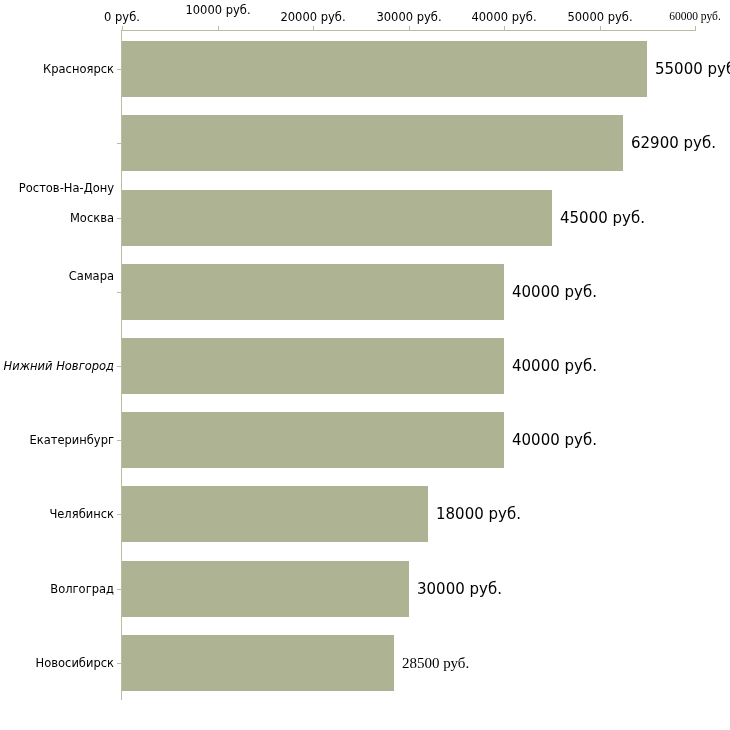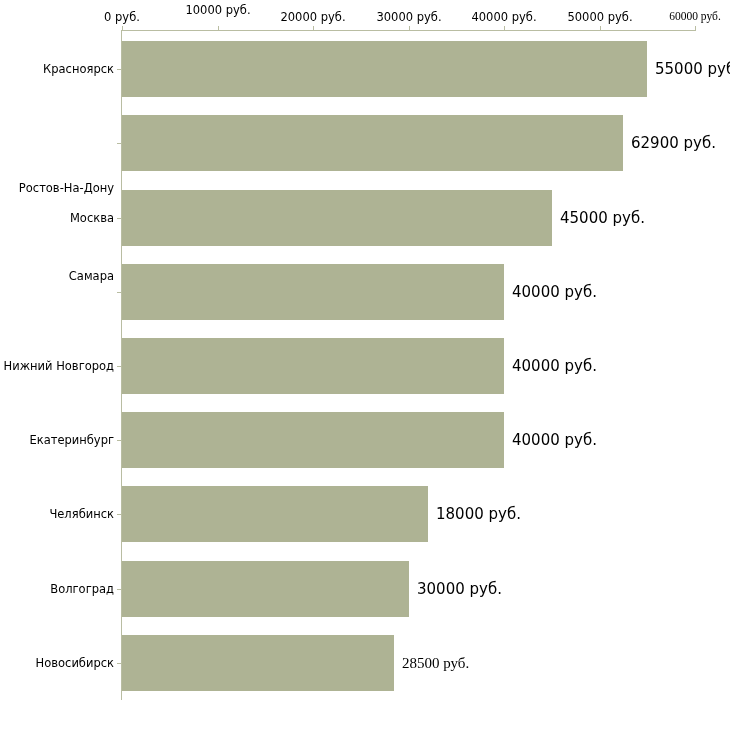--- a/index.html
+++ b/index.html
@@ -100,21 +100,21 @@
       <div class="yaxis-line" style="left: 121px; top: 30px; height: 670px;"></div>
       <div class="ytick" style="left: 117px; top: 69px;"></div>
       <div class="ycat-label" style="right: 616px; top: 69px;">Красноярск</div>
       <div class="ytick" style="left: 117px; top: 143px;"></div>
       <div class="ycat-label" style="right: 616px; top: 160px; margin-top: 28px;">Ростов-На-Дону</div>
       <div class="ytick" style="left: 117px; top: 218px;"></div>
       <div class="ycat-label" style="right: 616px; top: 218px;">Москва</div>
       <div class="ytick" style="left: 117px; top: 292px;"></div>
       <div class="ycat-label" style="right: 616px; top: 276px; margin-left: 22px;">Самара</div>
       <div class="ytick" style="left: 117px; top: 366px;"></div>
-      <div class="ycat-label" style="right: 616px; top: 366px;">Нижний Новгород</div>
+      <div class="ycat-label" style="right: 616px; top: 366px; font-style: italic;">Нижний Новгород</div>
       <div class="ytick" style="left: 117px; top: 440px;"></div>
       <div class="ycat-label" style="right: 616px; top: 440px;">Екатеринбург</div>
       <div class="ytick" style="left: 117px; top: 514px;"></div>
       <div class="ycat-label" style="right: 616px; top: 514px;">Челябинск</div>
       <div class="ytick" style="left: 117px; top: 589px;"></div>
       <div class="ycat-label" style="right: 616px; top: 589px;">Волгоград</div>
       <div class="ytick" style="left: 117px; top: 663px;"></div>
       <div class="ycat-label" style="right: 616px; top: 663px;">Новосибирск</div>
     </div>
   <div id="bars-group">

